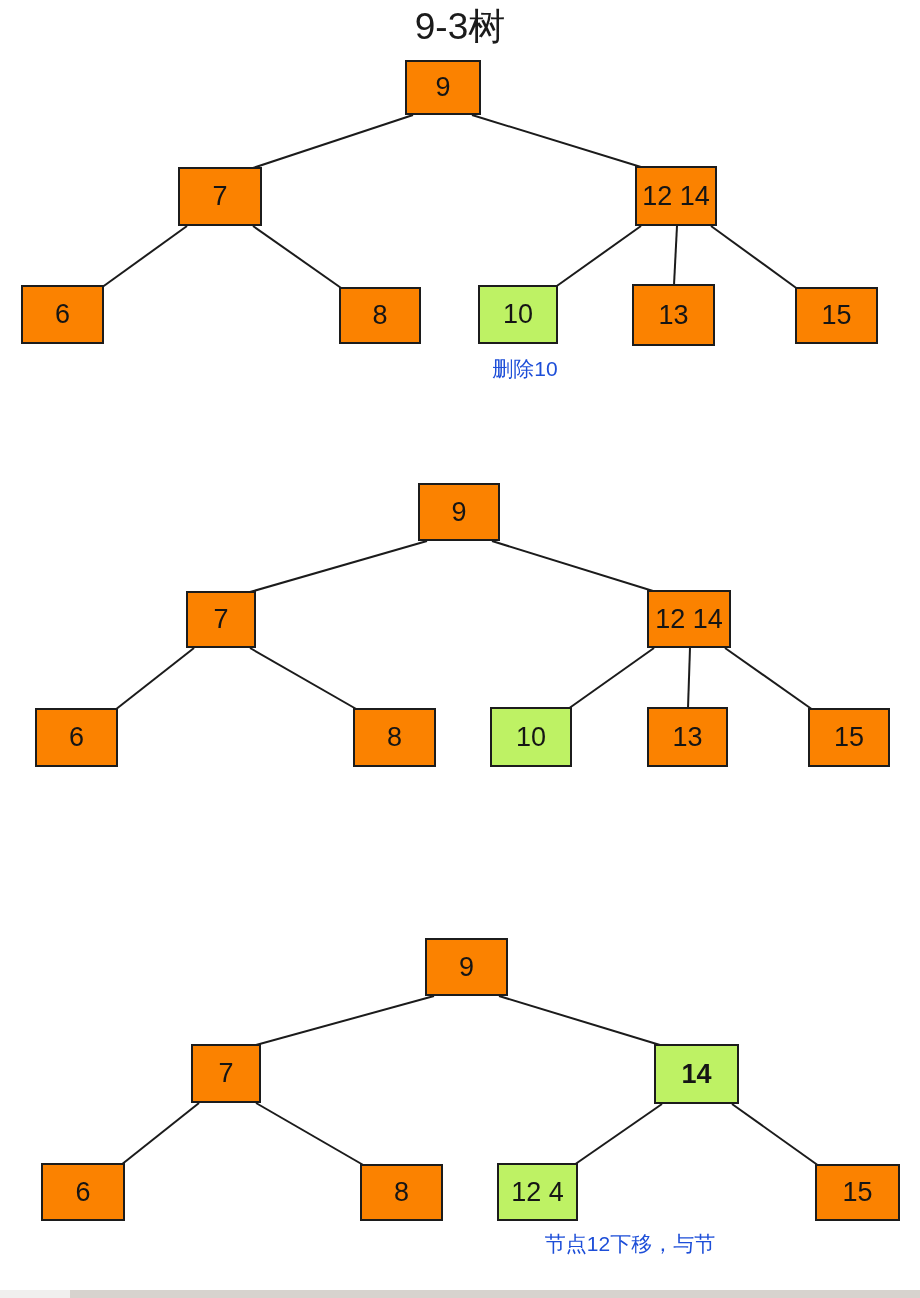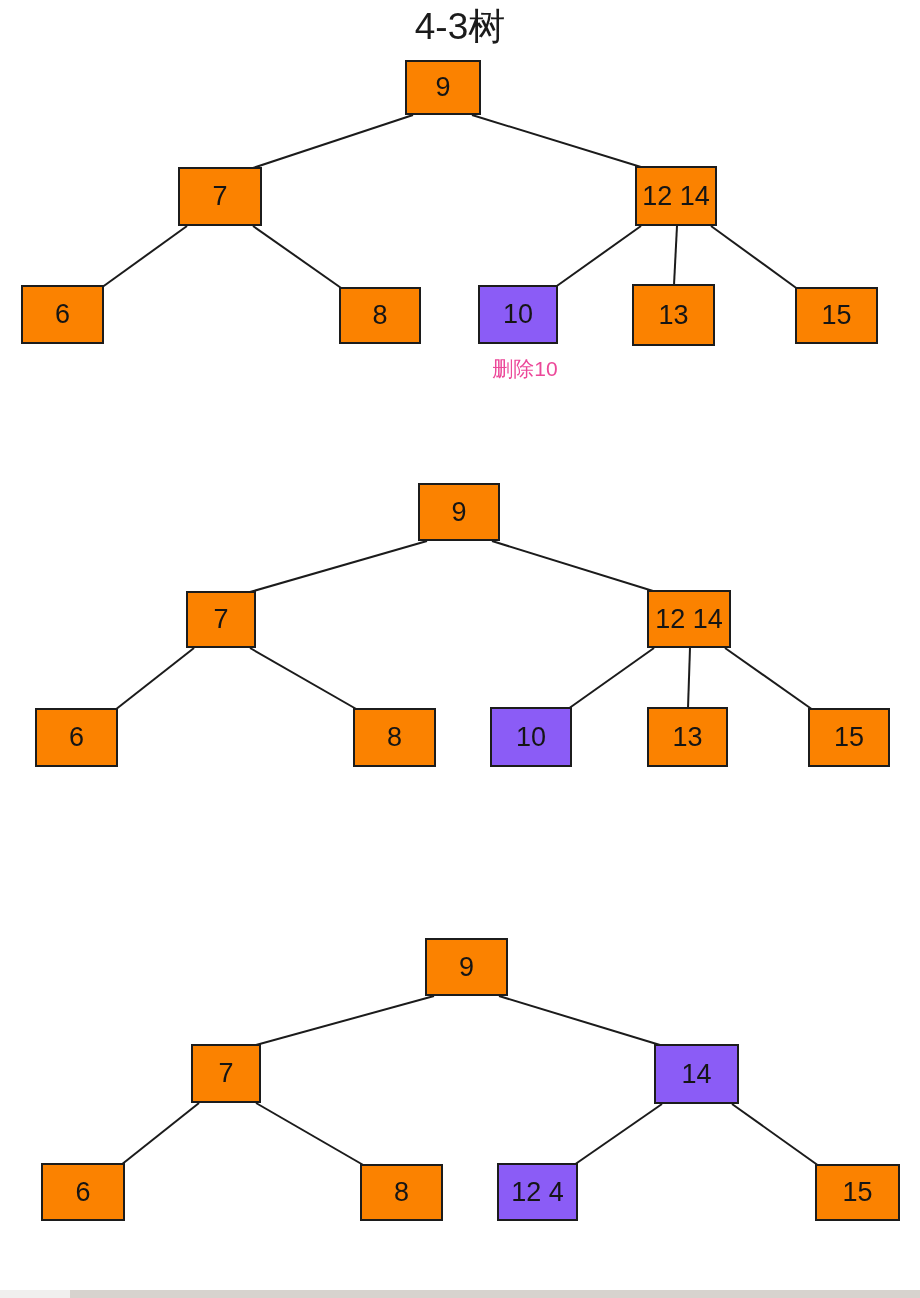--- a/index.html
+++ b/index.html
@@ -11,35 +11,35 @@
     position:absolute;top:2px;left:0;width:920px;text-align:center;
     font-size:37px;color:#1b1b1b;
   }
   svg.edges{position:absolute;top:0;left:0;width:920px;height:1298px;}
   .node{
     position:absolute;display:flex;align-items:center;justify-content:center;
     border:2px solid #1c1c1c;box-sizing:border-box;
     font-size:27px;color:#151515;white-space:nowrap;
   }
   .orange{background:#FB8200;}
-  .blue{background:#8b5cf6;}
+  .blue{background:#bef264;}
   .caption{
-    position:absolute;color:#ec4899;font-size:21px;line-height:29px;text-align:center;
+    position:absolute;color:#1d4ed8;font-size:21px;line-height:29px;text-align:center;
   }
   .hscrollbar{
     position:absolute;left:0;bottom:0;width:920px;height:8px;background:#f0efee;
   }
   .hscrollbar .track{
     position:absolute;left:70px;top:0;width:850px;height:8px;background:#d7d3ce;
   }
 </style>
 </head>
 <body>
 
-<div class="page-title">4-3树</div>
+<div class="page-title">9-3树</div>
 
 <svg class="edges" viewBox="0 0 920 1298" xmlns="http://www.w3.org/2000/svg" stroke="#1b1b1b" stroke-width="2">
 
   <line x1="413" y1="115" x2="253" y2="168"></line>
   <line x1="472" y1="115" x2="641" y2="167"></line>
   <line x1="187" y1="226" x2="101" y2="288"></line>
   <line x1="253" y1="226" x2="344" y2="290"></line>
   <line x1="641" y1="226" x2="554" y2="288"></line>
   <line x1="677" y1="226" x2="674" y2="285"></line>
   <line x1="711" y1="226" x2="799" y2="290"></line>
@@ -78,23 +78,24 @@
 <div class="node orange" style="left:35px;top:708px;width:83px;height:59px;">6</div>
 <div class="node orange" style="left:353px;top:708px;width:83px;height:59px;">8</div>
 <div class="node blue" style="left:490px;top:707px;width:82px;height:60px;">10</div>
 <div class="node orange" style="left:647px;top:707px;width:81px;height:60px;">13</div>
 <div class="node orange" style="left:808px;top:708px;width:82px;height:59px;">15</div>
 <div class="caption" style="left:460px;top:775px;width:460px;">
 </div>
 
 <div class="node orange" style="left:425px;top:938px;width:83px;height:58px;">9</div>
 <div class="node orange" style="left:191px;top:1044px;width:70px;height:59px;">7</div>
-<div class="node blue" style="left:654px;top:1044px;width:85px;height:60px;">14</div>
+<div class="node blue" style="left:654px;top:1044px;width:85px;height:60px;font-weight:bold;">14</div>
 <div class="node orange" style="left:41px;top:1163px;width:84px;height:58px;">6</div>
 <div class="node orange" style="left:360px;top:1164px;width:83px;height:57px;">8</div>
 <div class="node blue" style="left:497px;top:1163px;width:81px;height:58px;">12 4</div>
 <div class="node orange" style="left:815px;top:1164px;width:85px;height:57px;">15</div>
 <div class="caption" style="left:460px;top:1229px;width:340px;">
+  <div>节点12下移，与节</div>
 </div>
 
 <div class="hscrollbar">
   <div class="track"></div>
 </div>
 
 </body></html>

